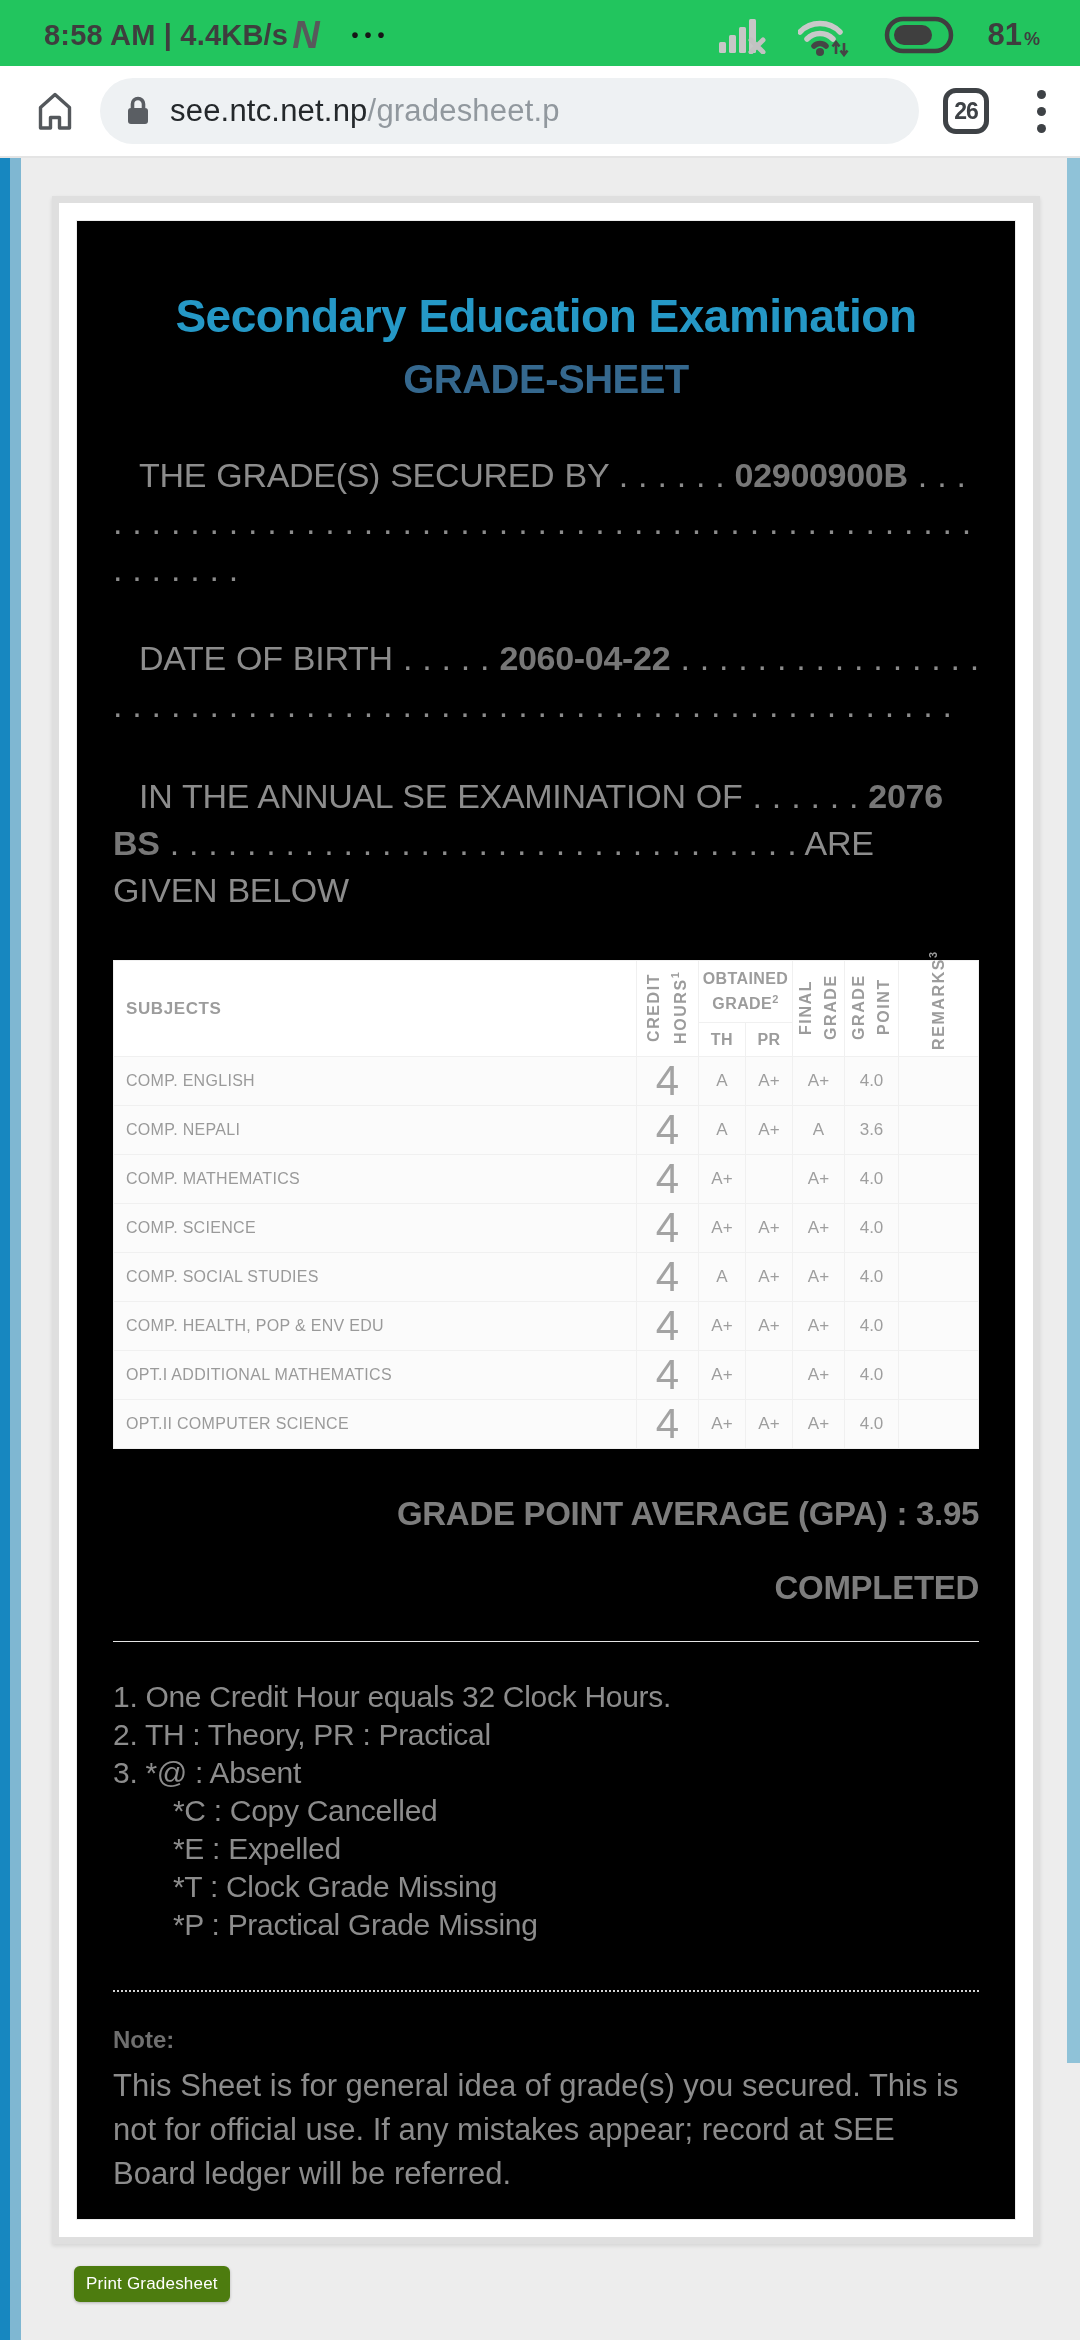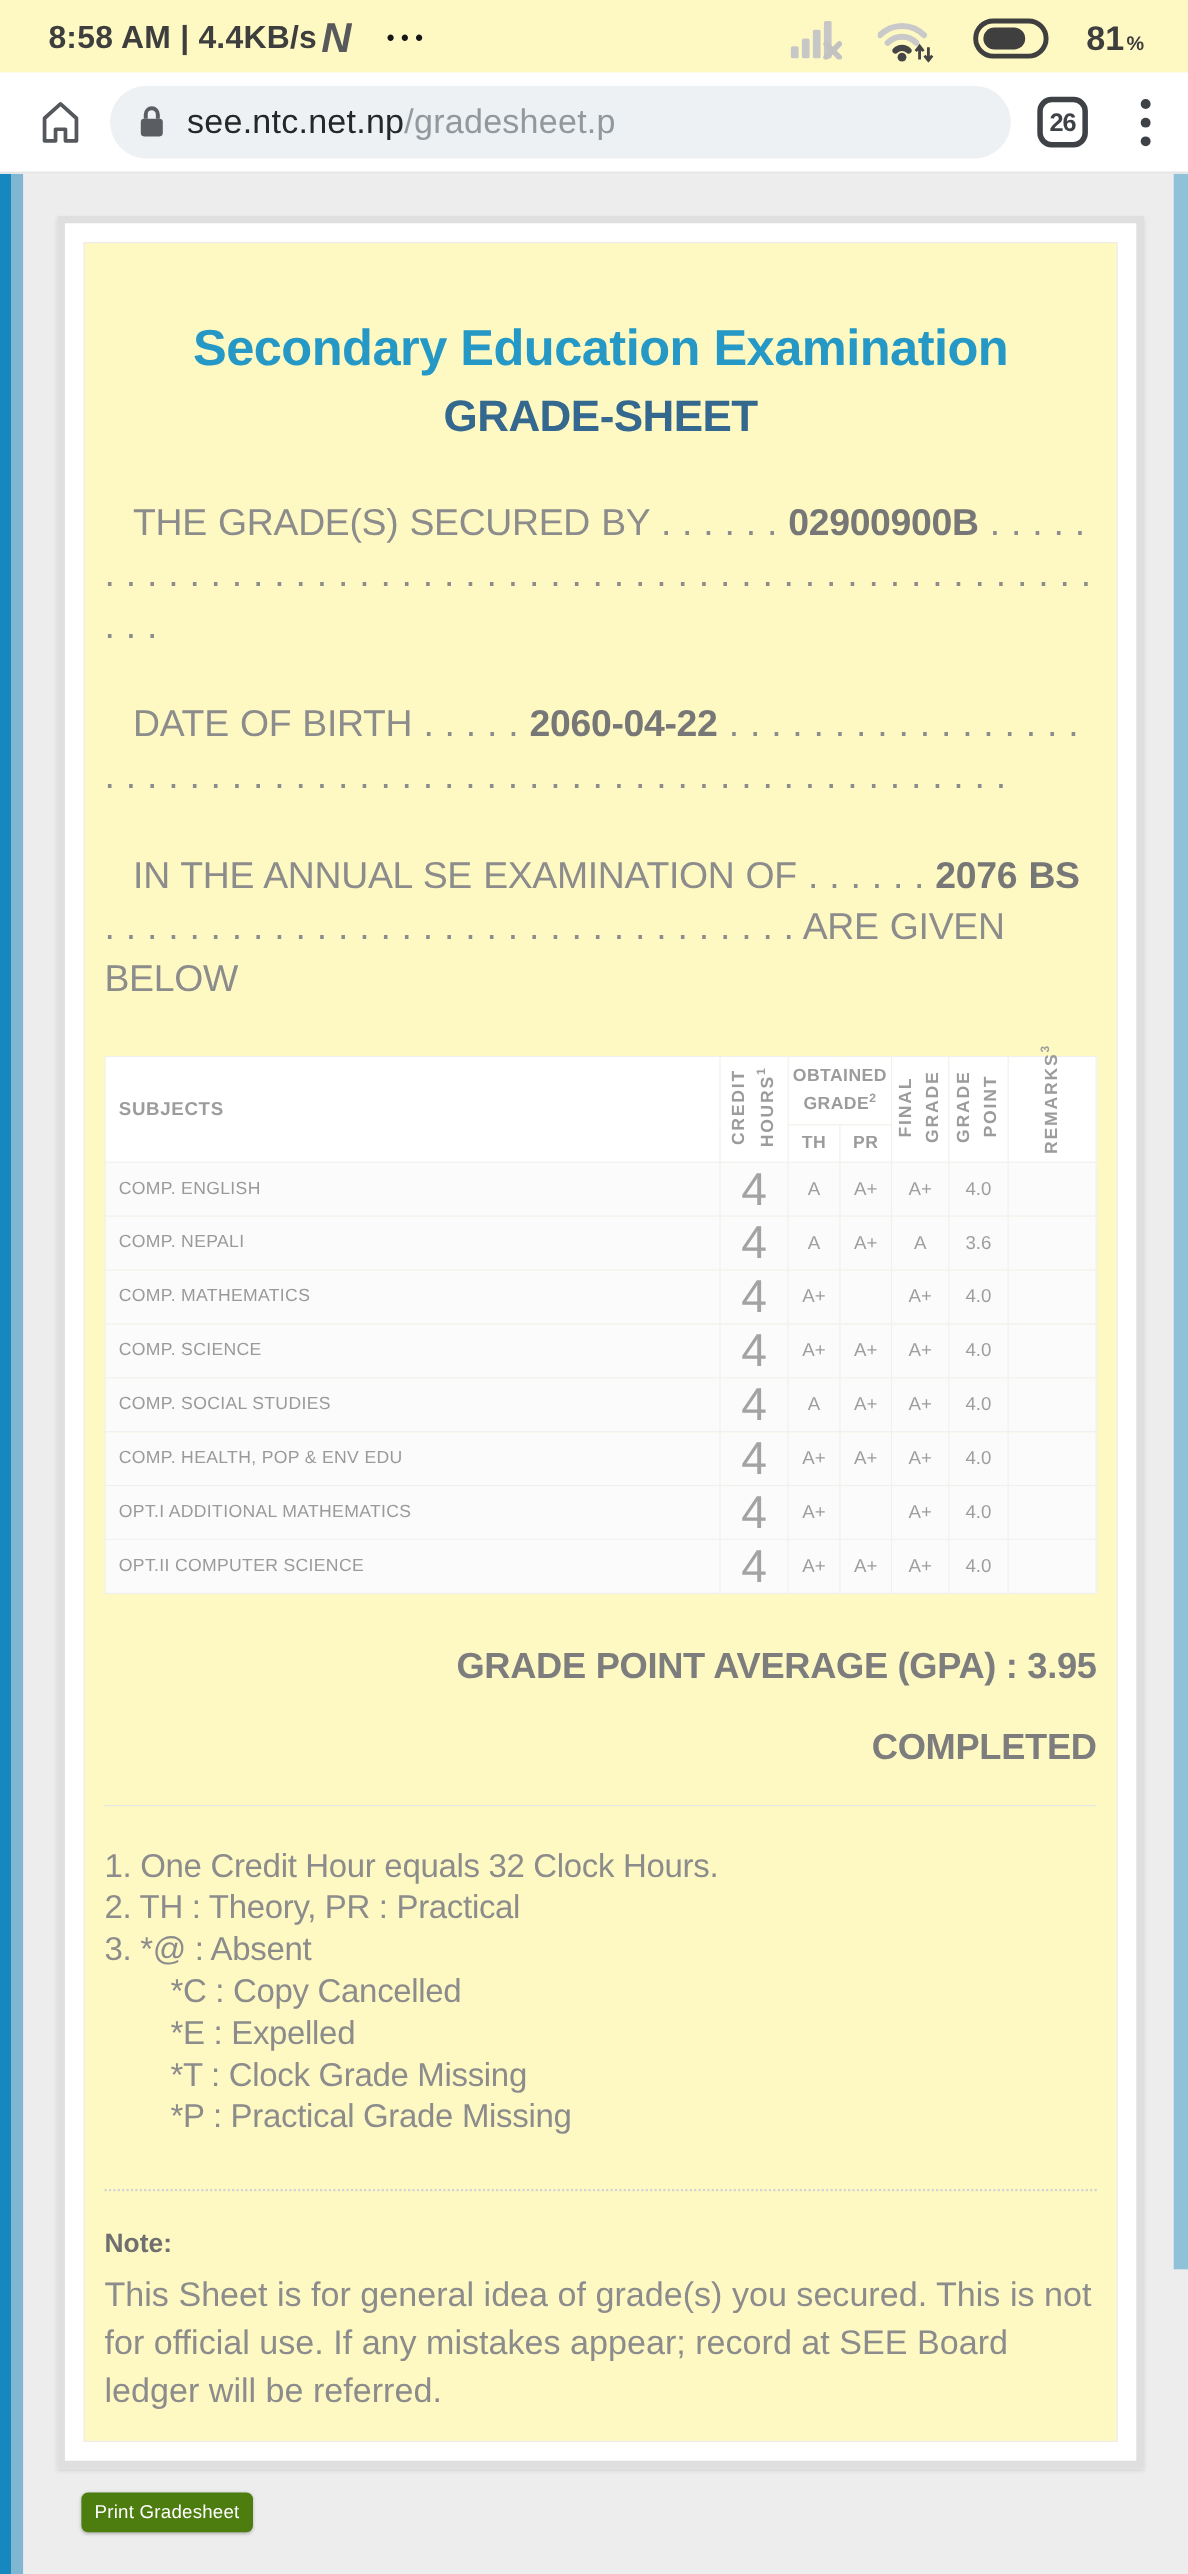--- a/index.html
+++ b/index.html
@@ -7,21 +7,21 @@
   body {
     width:1080px; height:2340px; overflow:hidden;
     background:#ffffff;
     font-family:"Liberation Sans", sans-serif;
     -webkit-font-smoothing:antialiased;
   }
 
   
   .statusbar {
     height:66px; display:flex; align-items:center;
-    padding:4px 40px 0 44px; background:#fef9c3; color:#3b3b3b;
+    padding:4px 40px 0 44px; background:#22c55e; color:#3b3b3b;
   }
   .sb-left { display:flex; align-items:center; }
   .sb-time { font-size:29px; font-weight:600; letter-spacing:.2px; color:#3e3e3e; }
   .sb-logo { font-size:38px; font-weight:900; font-style:italic; color:#58595b; margin-left:4px; letter-spacing:-2px; }
   .sb-dots { font-size:20px; letter-spacing:6px; color:#161616; margin-left:34px; font-weight:700; }
   .sb-right { margin-left:auto; display:flex; align-items:center; gap:32px; }
   .sb-pct { display:flex; align-items:baseline; }
   .sb-pct-num { font-size:31px; font-weight:600; color:#3e3e3e; }
   .sb-pct-sign { font-size:18px; font-weight:600; color:#3e3e3e; margin-left:2px; }
 
@@ -57,22 +57,22 @@
   }
   .edge-left-dark  { position:absolute; left:0; top:0; bottom:0; width:10px; }
   .edge-left-light { position:absolute; left:10px; top:0; bottom:0; width:11px; }
   .edge-right-scroll { position:absolute; right:0; top:0; width:13px; height:1905px; }
 
   .card {
     background:#fff; border:7px solid #dfdfdf; height:2048px;
     padding:17px; box-shadow:0 2px 4px rgba(0,0,0,.10); overflow:hidden;
   }
   .sheet {
-    height:100%; background:#fef9c3; border:1px solid #ececec;
-    padding:0 18px; overflow:hidden; color:#8c8c8c;
+    height:100%; background:#000000; border:1px solid #ececec;
+    padding:0 36px; overflow:hidden; color:#8c8c8c;
   }
 
   .doc-head { padding-top:68px; text-align:center; }
   .doc-title1 { font-size:46px; font-weight:700; letter-spacing:-.5px; }
   .doc-title2 { font-size:40px; font-weight:700; margin-top:14px; letter-spacing:-.5px; }
 
   .para {
     font-size:34px; line-height:47px; letter-spacing:-.3px;
     color:#8c8c8c; text-indent:26px; word-spacing:1px;
   }

